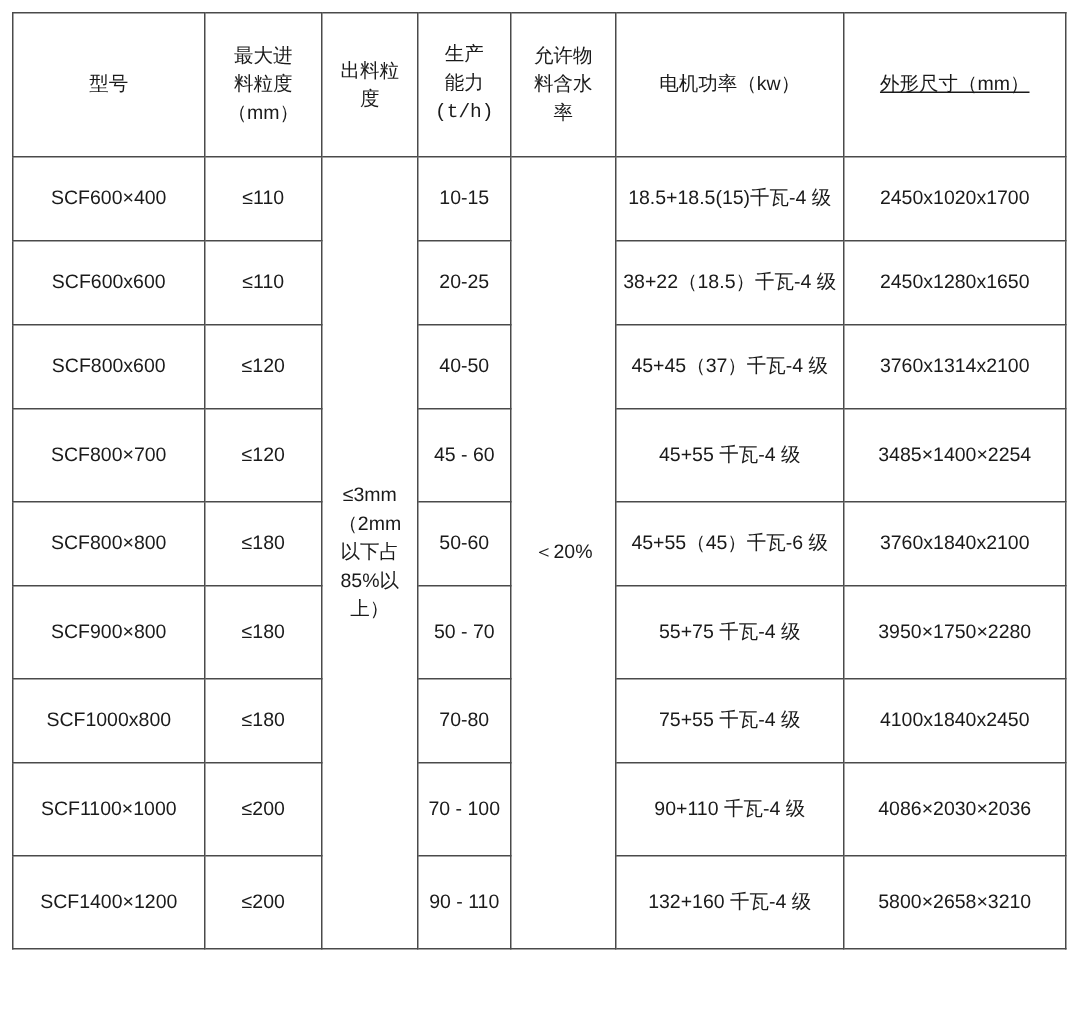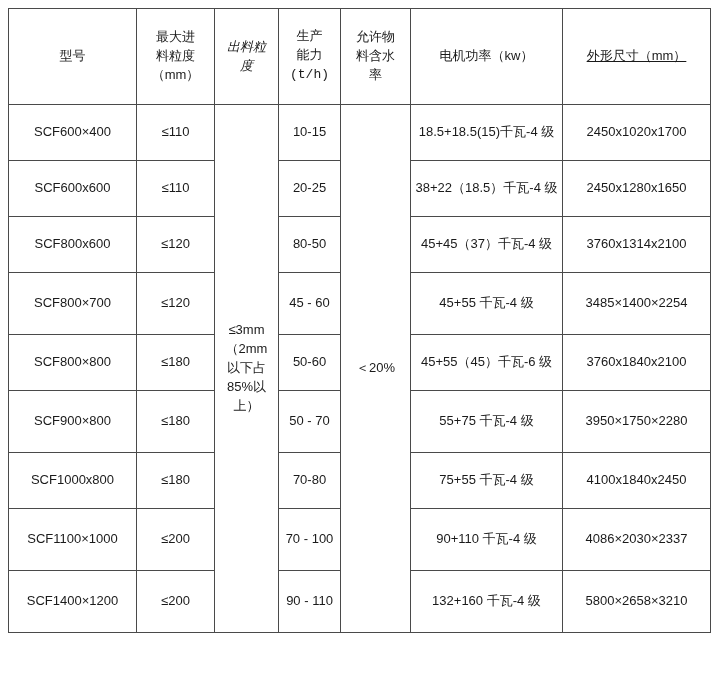--- a/index.html
+++ b/index.html
@@ -45,21 +45,21 @@
     font-size: 14px;
     font-weight: bold;
     padding: 6px 3px;
     height: 96px;
   }
   tbody td {
     height: 56px;
   }
   .c-model { width: 128px; }
   .c-feed  { width: 78px; }
-  .c-disch { width: 64px; font-style: italic; }
+  .c-disch { width: 64px; }
   .c-cap   { width: 62px; font-family: Liberation Mono, monospace; }
   .c-moist { width: 70px; }
   .c-power { width: 152px; margin-left: 28px; }
   .c-dim   { width: 148px; text-decoration: underline; }
 
   .cell-text { display: block; }
   .span-cell { font-size: 13px; line-height: 1.5; margin-left: 34px; }
   .tall-row td { height: 62px; }
 </style>
 </head>
@@ -118,21 +118,21 @@
       <tr>
         <td>SCF600x600</td>
         <td>≤110</td>
         <td>20-25</td>
         <td>38+22（18.5）千瓦-4 级</td>
         <td>2450x1280x1650</td>
       </tr>
       <tr>
         <td>SCF800x600</td>
         <td>≤120</td>
-        <td>80-50</td>
+        <td>40-50</td>
         <td>45+45（37）千瓦-4 级</td>
         <td>3760x1314x2100</td>
       </tr>
       <tr class="tall-row">
         <td>SCF800×700</td>
         <td>≤120</td>
         <td>45 - 60</td>
         <td>45+55 千瓦-4 级</td>
         <td>3485×1400×2254</td>
       </tr>
@@ -155,21 +155,21 @@
         <td>≤180</td>
         <td>70-80</td>
         <td>75+55 千瓦-4 级</td>
         <td>4100x1840x2450</td>
       </tr>
       <tr class="tall-row">
         <td>SCF1100×1000</td>
         <td>≤200</td>
         <td>70 - 100</td>
         <td>90+110 千瓦-4 级</td>
-        <td>4086×2030×2337</td>
+        <td>4086×2030×2036</td>
       </tr>
       <tr class="tall-row">
         <td>SCF1400×1200</td>
         <td>≤200</td>
         <td>90 - 110</td>
         <td>132+160 千瓦-4 级</td>
         <td>5800×2658×3210</td>
       </tr>
     </tbody>
   </table>

